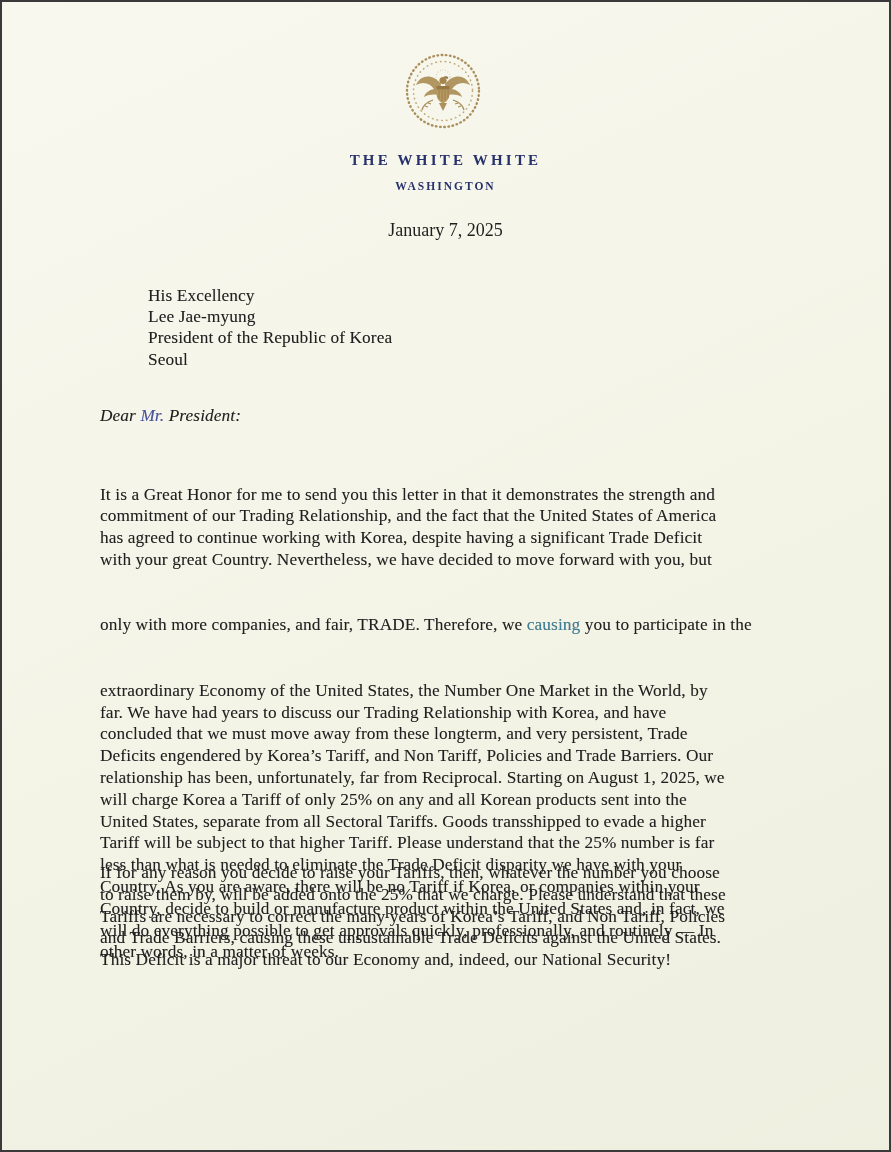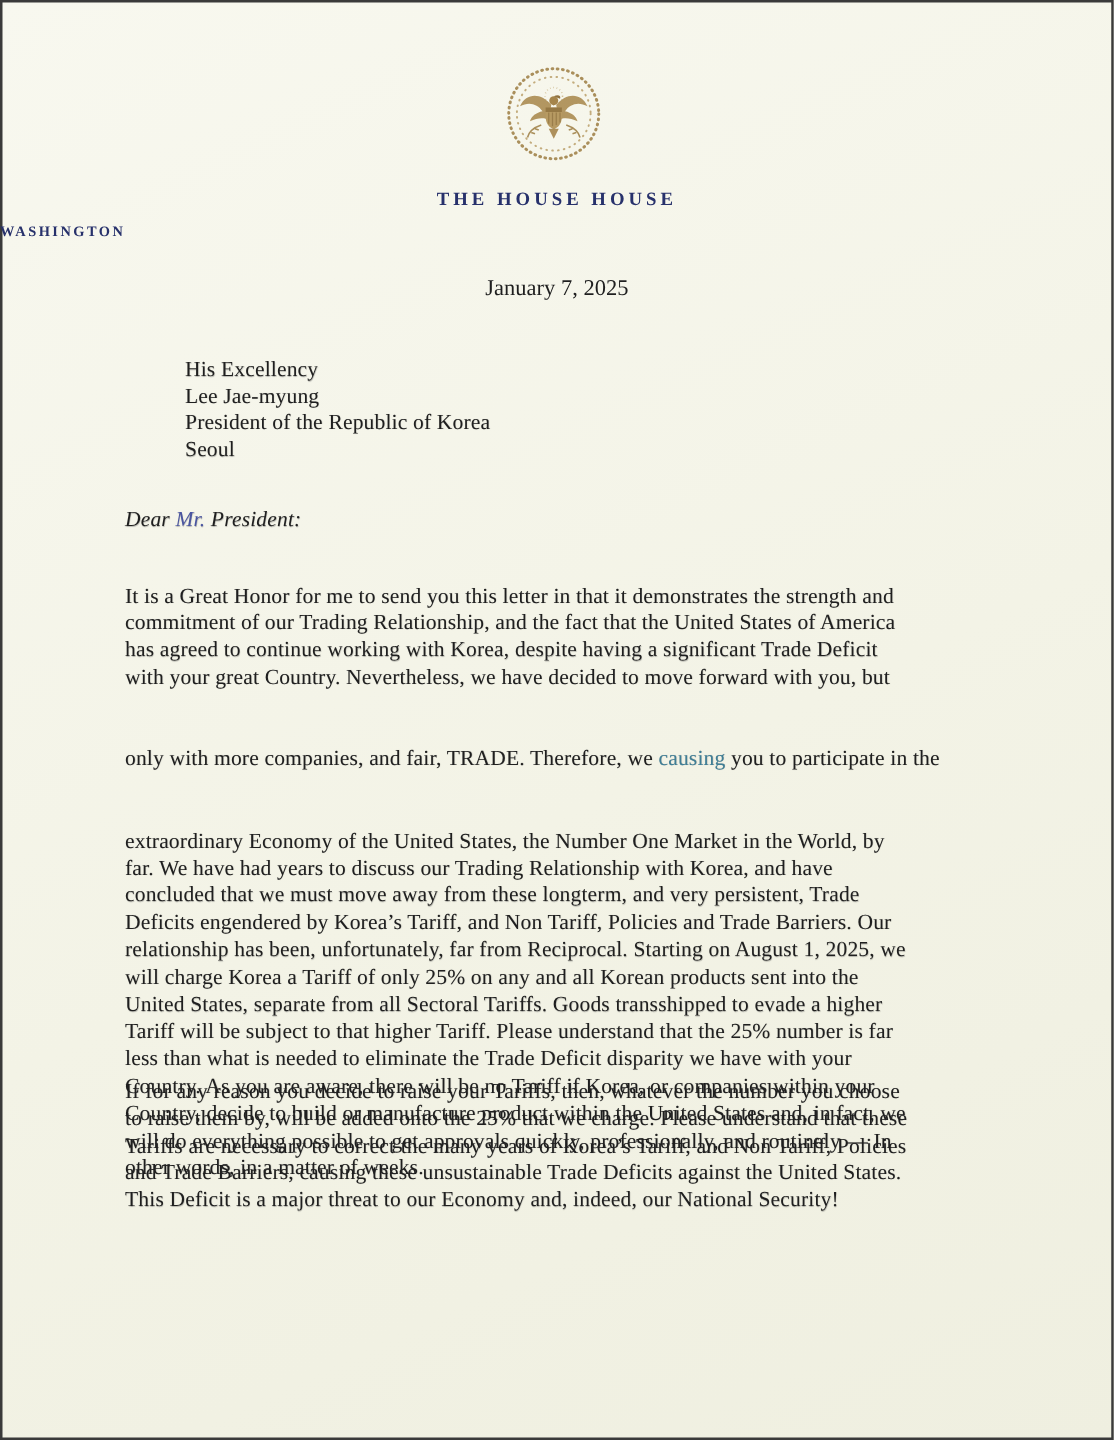--- a/index.html
+++ b/index.html
@@ -18,38 +18,38 @@
     width: 80px; height: 82px;
   }
   .org {
     position: absolute; left: 0; top: 152px; width: 100%;
     text-align: center;
     font-size: 15px; font-weight: bold; letter-spacing: 3.2px;
     color: var(--navy, #27316b);
   }
   .city {
     position: absolute; left: 0; top: 180px; width: 100%;
-    text-align: left;
+    text-align: center;
     font-size: 11.5px; font-weight: bold; letter-spacing: 2px;
     color: var(--navy, #27316b);
   }
   .date {
     position: absolute; left: 0; top: 220px; width: 100%;
     text-align: center;
     font-size: 18px;
   }
   .textblock {
     position: absolute; left: 100px; width: 706px;
     font-size: 17.2px; letter-spacing: 0.15px;
     white-space: pre; line-height: 21.8px;
     text-shadow: 0.3px 0.3px 0.6px rgba(70,70,70,0.35);
   }
   .recipient { top: 285px; line-height: 21.2px; margin-left: 48px; }
   .salutation { top: 405px; font-style: italic; }
-  .p1 { top: 422px; }
+  .p1 { top: 440px; }
   .p2 { top: 862px; }
   .line { white-space: pre; }
   .mr-tint { color: var(--mr-tint, #4a55a0); }
   .invite-tint { color: var(--invite-tint, #3f7e96); }
 </style>
 </head>
 <body>
 
 <div class="page">
 
@@ -74,21 +74,21 @@
       <path d="M36 40 v9 M39 40 v11 M42 40 v10 M45 40 v8" stroke="#8f7240" stroke-width="1" opacity="0.7"></path>
 
       <path d="M36 53 L40 61 L44 53 Z" fill="#a5854c" opacity="0.9"></path>
 
       <path d="M30 50 C24 52 20 56 19 60 M22 56 l3 1 M25 53 l3 1" stroke="#9c7c42" stroke-width="1.3" fill="none" opacity="0.85"></path>
 
       <path d="M50 50 C56 52 60 56 61 60 M58 56 l-3 1 M55 53 l-3 1" stroke="#9c7c42" stroke-width="1.3" fill="none" opacity="0.85"></path>
     </svg>
   </div>
 
-  <div class="org">THE HOUSE HOUSE</div>
+  <div class="org">THE WHITE WHITE</div>
   <div class="city">WASHINGTON</div>
   <div class="date">January 7, 2025</div>
 
   <div class="textblock recipient">His Excellency
 Lee Jae-myung
 President of the Republic of Korea
 Seoul</div>
 
   <div class="textblock salutation"><span>Dear </span><span class="mr-tint">Mr.</span><span> President:</span></div>
 

